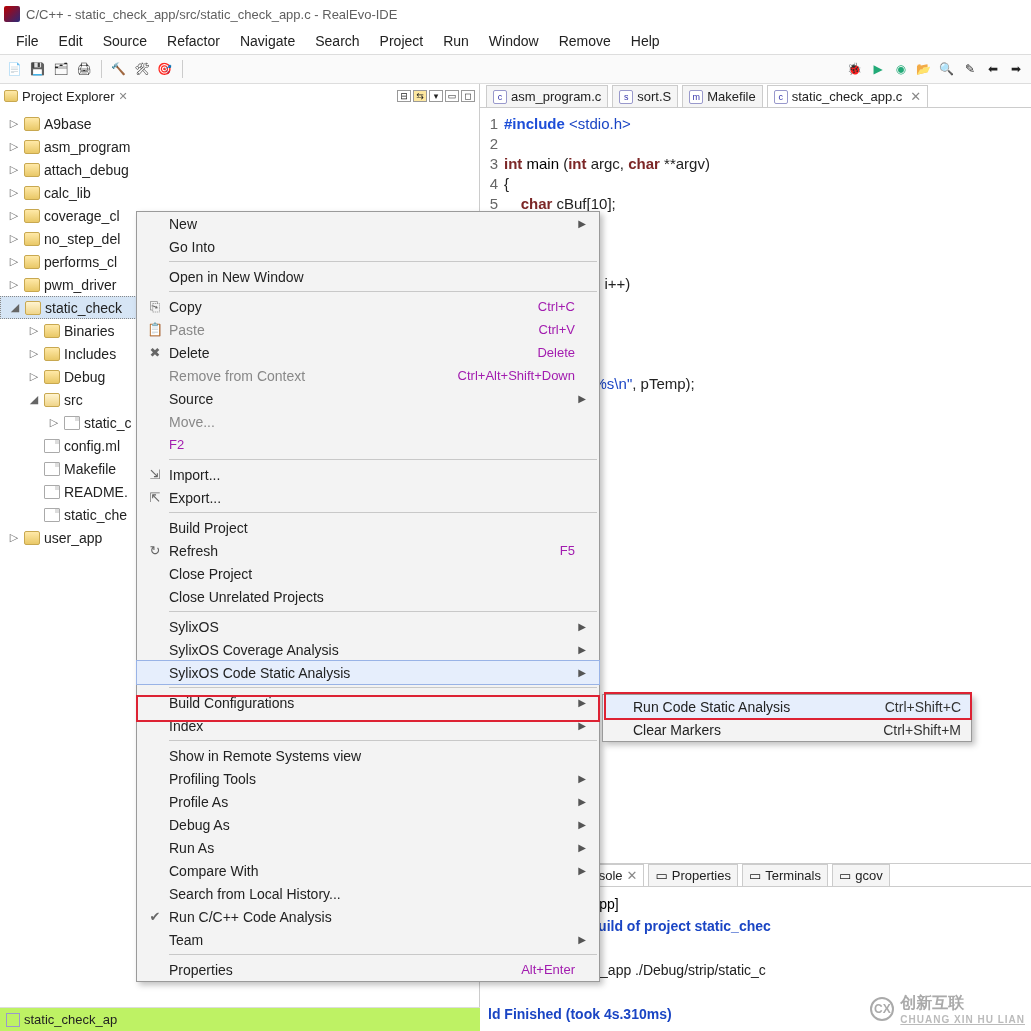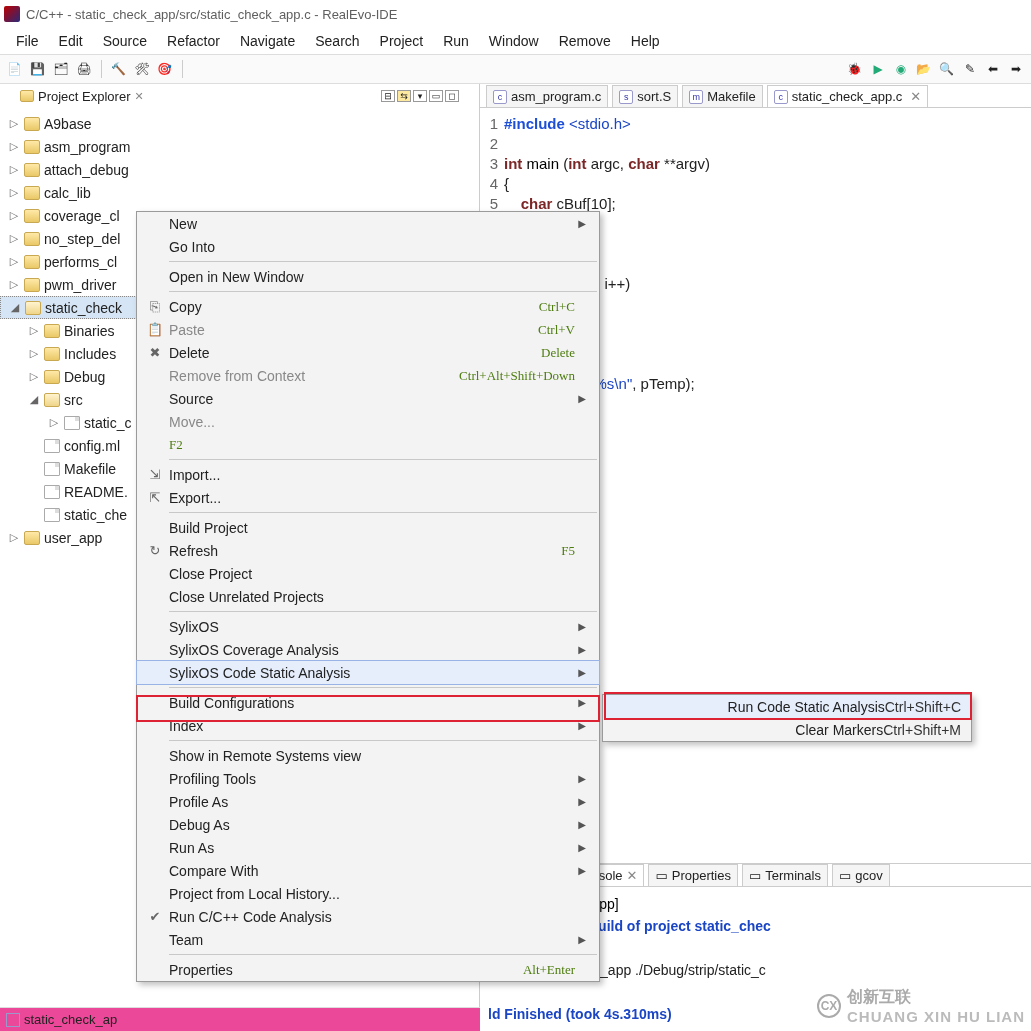--- a/index.html
+++ b/index.html
@@ -17,21 +17,21 @@
 
 .toolbar { height: 30px; border-top: 1px solid #ddd; border-bottom: 1px solid #ddd; display: flex; align-items: center; padding: 0 6px; gap: 5px; background: #fafafa; }
 .tool-btn { width: 18px; height: 18px; display: inline-flex; align-items: center; justify-content: center; font-size: 12px; }
 .tool-sep { width: 1px; height: 18px; background: #ccc; margin: 0 3px; }
 
 
 .main { position: relative; height: calc(1031px - 28px - 26px - 30px); display: flex; }
 
 
 .explorer { width: 480px; border-right: 1px solid #ccc; display: flex; flex-direction: column; }
-.explorer-header { height: 24px; display: flex; align-items: center; padding: 0 20px; background: #fff; font-size: 13px; }
+.explorer-header { height: 24px; display: flex; align-items: center; padding: 0 4px; background: #fff; font-size: 13px; }
 .explorer-header .folder-icon { width: 14px; height: 12px; background: linear-gradient(#ffe9a8,#e9c867); border: 1px solid #c8a850; border-radius: 2px; margin-right: 4px; display: inline-block; }
 .explorer-header .close-x { font-size: 11px; margin-left: 4px; color: #888; }
 .explorer-header .spacer { flex: 1; }
 .explorer-header .mini-btn { width: 14px; height: 12px; border: 1px solid #999; margin-left: 2px; font-size: 9px; display: inline-flex; align-items: center; justify-content: center; }
 .tree { padding: 4px 0; font-size: 14px; }
 .tree-row { display: flex; align-items: center; height: 23px; padding-left: 4px; }
 .tree-row.depth0 { padding-left: 8px; }
 .tree-row.depth1 { padding-left: 28px; }
 .tree-row.depth2 { padding-left: 48px; }
 .tw { width: 12px; text-align: center; color: #666; font-size: 11px; }
@@ -58,46 +58,46 @@
 
 
 .bottom-tabs { height: 24px; display:flex; align-items:flex-end; border-top:1px solid #ccc; border-bottom:1px solid #ccc; padding-left: 4px; gap:4px; background:#fff; }
 .btab { height:22px; display:flex; align-items:center; padding:0 6px; border:1px solid #ccc; border-bottom:none; background:#f5f5f5; font-size:13px; gap:4px;}
 .btab.active { background:#fff; }
 .console { padding: 6px 8px; font-family: Consolas, monospace; font-size: 14px; line-height: 22px; }
 .console .hdr { color:#000; }
 .console .blue { color: #1a45c4; font-weight:bold; }
 
 
-.statusbar { position:absolute; bottom:0; left:0; height:24px; display:flex; align-items:center; padding-left:6px; background:#ec4899; width:480px; border-top:1px solid #ddd; }
+.statusbar { position:absolute; bottom:0; left:0; height:24px; display:flex; align-items:center; padding-left:6px; background:#bef264; width:480px; border-top:1px solid #ddd; }
 
 
 .ctxmenu { position: absolute; left: 136px; top: 211px; width: 464px; background: #f3f3f3; border: 1px solid #9a9a9a; box-shadow: 3px 3px 6px rgba(0,0,0,0.25); font-size: 14px; z-index: 10; }
 .ctxmenu .row { display:flex; align-items:center; height: 23px; padding: 0 10px 0 4px; }
 .ctxmenu .icon-cell { width: 28px; display:flex; justify-content:center; color:#666; font-size:13px; }
 .ctxmenu .lbl { flex:1; color:#222; }
 .ctxmenu .lbl.dim { color:#888; }
-.ctxmenu .accel { color:#4d7c0f; font-size: 13px; font-family: Liberation Serif, serif; }
+.ctxmenu .accel { color:#a21caf; font-size: 13px; }
 .ctxmenu .sub { width:14px; text-align:center; color:#555; font-size:10px; }
 .ctxmenu .sep { height: 1px; background:#c8c8c8; margin: 3px 2px 3px 32px; }
 .ctxmenu .row.hl { background:#e6eefc; outline:1px solid #99b3e6; }
 .hl-box-main { position:absolute; left:136px; top:695px; width:464px; height:27px; border:2px solid #d23; z-index:12; pointer-events:none; }
 
 
 .submenu { position: absolute; left: 602px; top: 694px; width: 370px; background: #f3f3f3; border: 1px solid #9a9a9a; box-shadow: 3px 3px 6px rgba(0,0,0,0.25); font-size:14px; z-index:11; }
 .submenu .row { display:flex; align-items:center; height:23px; padding: 0 10px 0 30px; }
 .submenu .row.hl { background:#e6eefc; }
-.submenu .lbl { flex:1;text-align:right; }
+.submenu .lbl { flex:1; }
 .submenu .accel { color:#333; }
 .hl-box-sub { position:absolute; left:604px; top:692px; width:368px; height:28px; border:2px solid #d23; z-index:13; pointer-events:none; }
 
 
 .wm { position:absolute; right:6px; bottom:6px; font-size:16px; color:#aaa; font-weight:bold; display:flex; align-items:center; gap:6px; z-index:5; }
 .wm .logo { width:24px; height:24px; border:2px solid #aaa; border-radius:50%; display:flex; align-items:center; justify-content:center; font-size:12px; font-weight:bold; }
-.wm .sub { font-size:15px; letter-spacing:1px; display:block; color:#bbb; }
+.wm .sub { font-size:10px; letter-spacing:1px; display:block; color:#bbb;text-decoration:underline; }
 </style>
 </head>
 <body>
 
 <div class="titlebar">
   <span class="titlebar-icon"></span>
   <span class="titlebar-text">C/C++ - static_check_app/src/static_check_app.c - RealEvo-IDE</span>
 </div>
 
 <div class="menubar" id="menubar">
@@ -482,21 +482,21 @@
     <span class="sub">▶</span>
     </div>
     <div class="row">
       <span class="icon-cell"></span>
     <span class="lbl ">Compare With</span>
     <span class="accel"></span>
     <span class="sub">▶</span>
     </div>
     <div class="row">
       <span class="icon-cell"></span>
-    <span class="lbl ">Project from Local History...</span>
+    <span class="lbl ">Search from Local History...</span>
     <span class="accel"></span>
     <span class="sub"></span>
     </div>
     <div class="row">
       <span class="icon-cell">✔</span>
     <span class="lbl ">Run C/C++ Code Analysis</span>
     <span class="accel"></span>
     <span class="sub"></span>
     </div>
     <div class="row">

